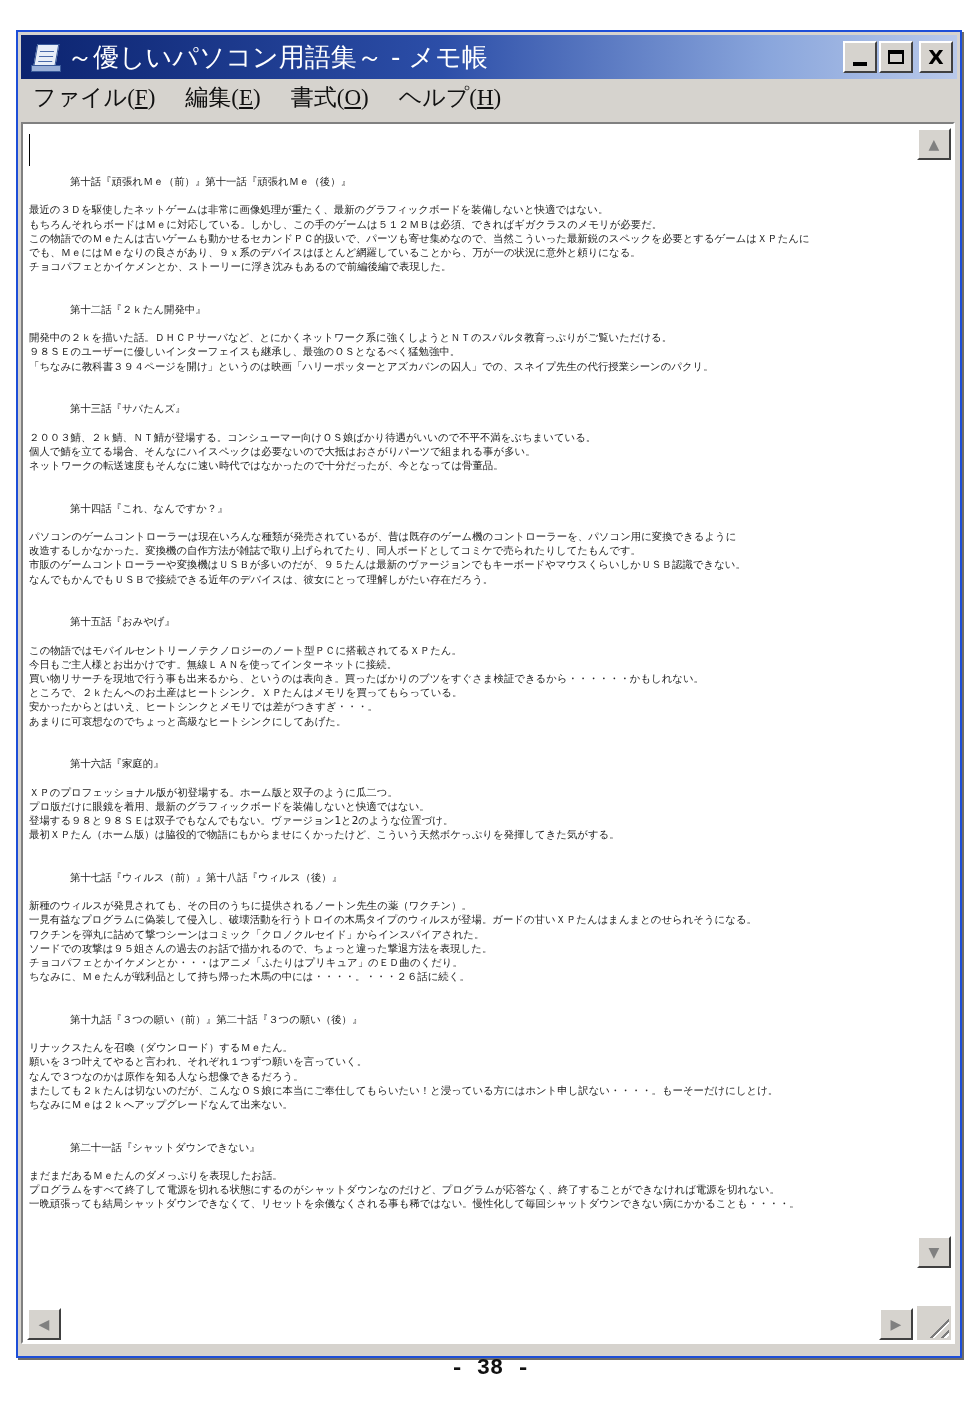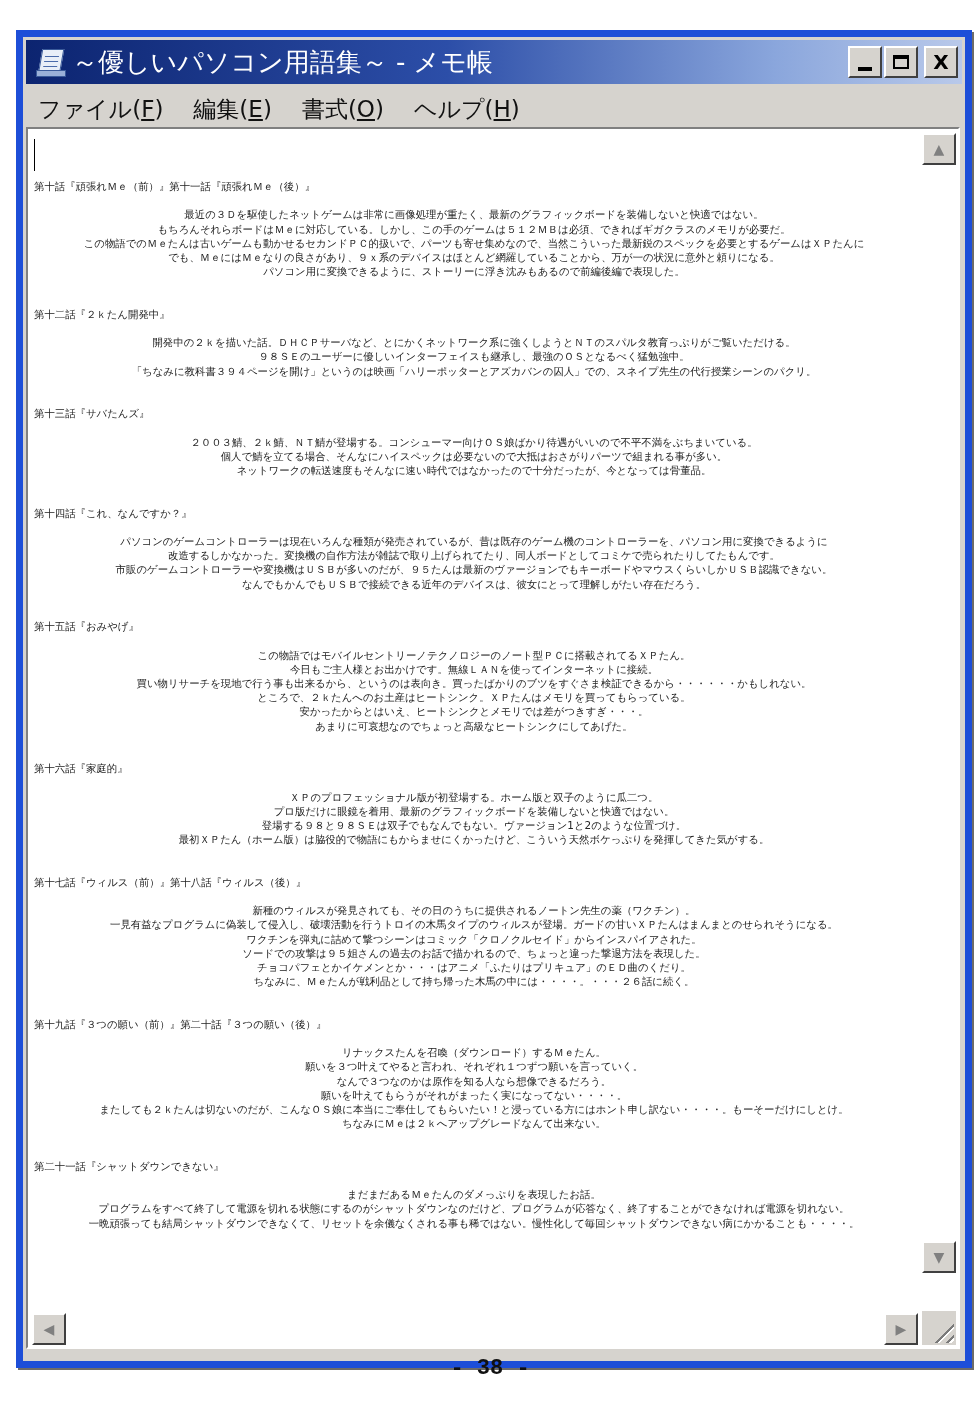--- a/index.html
+++ b/index.html
@@ -1,19 +1,19 @@
 <!DOCTYPE html>
 <html><head>
 <meta charset="utf-8">
 <style>
   html, body { margin: 0; padding: 0; background: #ffffff; }
   body { width: 980px; height: 1408px; position: relative; overflow: hidden; font-family: "DejaVu Sans", sans-serif; }
   .window {
     position: absolute; left: 16px; top: 30px; width: 942px; height: 1324px;
-    background: #d6d3ce; border: 7px solid #1d4ed8;
+    background: #d6d3ce; border: 2px solid #1d4ed8;
     box-shadow: 2px 2px 0 #6e6c68;
   }
   .titlebar {
     position: absolute; left: 3px; top: 3px; right: 3px; height: 44px;
     background: linear-gradient(to right, #0c2470 0%, #2c4ea8 45%, #8aa6dc 80%, #b9c9ea 100%);
     display: flex; align-items: center;
   }
   .app-icon {
     width: 30px; height: 30px; margin-left: 10px; position: relative;
   }
@@ -27,38 +27,38 @@
     border-top: 2px solid #ffffff; border-left: 2px solid #ffffff;
     border-right: 2px solid #404040; border-bottom: 2px solid #404040;
     box-sizing: border-box; display: flex; align-items: center; justify-content: center;
     font-family: "DejaVu Sans", sans-serif; font-weight: bold; font-size: 20px; color: #000;
   }
   .tbtn .min-glyph { width: 14px; height: 4px; background: #000; margin-top: 14px; }
   .tbtn .max-glyph { width: 16px; height: 14px; border: 2px solid #000; border-top-width: 4px; box-sizing: border-box; }
   .tbtn.close { margin-left: 4px; }
   .menubar {
     position: absolute; left: 3px; top: 50px; right: 3px; height: 38px;
-    display: flex; align-items: flex-end; font-size: 23px; color: #111;
+    display: flex; align-items: flex-start; font-size: 23px; color: #111; font-family: Liberation Serif, serif;
   }
   .menu-item { margin-left: 12px; margin-right: 18px; white-space: nowrap; }
   .menu-item .acc { text-decoration: underline; }
   .editor {
     position: absolute; left: 3px; top: 90px; width: 934px; height: 1222px;
     background: #ffffff;
     border-top: 2px solid #808080; border-left: 2px solid #808080;
     border-right: 2px solid #ffffff; border-bottom: 2px solid #ffffff;
     box-sizing: border-box;
   }
   .caret { position: absolute; left: 6px; top: 10px; width: 1px; height: 32px; background: #000; }
   .text-area {
     position: absolute; left: 6px; top: 50px; width: 880px;
     font-family: "DejaVu Sans", sans-serif; font-size: 10.4px; line-height: 14.2px; color: #222;
   }
-  .para { white-space: pre; text-align: center; }
-  .heading { white-space: pre; }
+  .para { white-space: pre; }
+  .heading { white-space: pre; margin-left: 41px; }
   .gap1 { height: 14.2px; }
   .gap3 { height: 28.4px; }
   .sbtn {
     position: absolute; width: 34px; height: 32px; background: #d6d3ce;
     border-top: 2px solid #ffffff; border-left: 2px solid #ffffff;
     border-right: 2px solid #404040; border-bottom: 2px solid #404040;
     box-sizing: border-box; display: flex; align-items: center; justify-content: center;
     color: #808080; font-size: 14px;
   }
   .up { right: 2px; top: 4px; }
@@ -109,21 +109,21 @@
 
   <div class="editor">
     <div class="caret"></div>
     <div class="text-area" id="text-area">
         <div class="heading">第十話『頑張れＭｅ（前）』第十一話『頑張れＭｅ（後）』</div>
         <div class="gap1"></div>
         <div class="para">最近の３Ｄを駆使したネットゲームは非常に画像処理が重たく、最新のグラフィックボードを装備しないと快適ではない。</div>
         <div class="para">もちろんそれらボードはＭｅに対応している。しかし、この手のゲームは５１２ＭＢは必須、できればギガクラスのメモリが必要だ。</div>
         <div class="para">この物語でのＭｅたんは古いゲームも動かせるセカンドＰＣ的扱いで、パーツも寄せ集めなので、当然こういった最新鋭のスペックを必要とするゲームはＸＰたんに</div>
         <div class="para">でも、ＭｅにはＭｅなりの良さがあり、９ｘ系のデバイスはほとんど網羅していることから、万が一の状況に意外と頼りになる。</div>
-        <div class="para">パソコン用に変換できるように、ストーリーに浮き沈みもあるので前編後編で表現した。</div>
+        <div class="para">チョコパフェとかイケメンとか、ストーリーに浮き沈みもあるので前編後編で表現した。</div>
         <div class="gap3"></div>
         <div class="heading">第十二話『２ｋたん開発中』</div>
         <div class="gap1"></div>
         <div class="para">開発中の２ｋを描いた話。ＤＨＣＰサーバなど、とにかくネットワーク系に強くしようとＮＴのスパルタ教育っぷりがご覧いただける。</div>
         <div class="para">９８ＳＥのユーザーに優しいインターフェイスも継承し、最強のＯＳとなるべく猛勉強中。</div>
         <div class="para">「ちなみに教科書３９４ページを開け」というのは映画「ハリーポッターとアズカバンの囚人」での、スネイプ先生の代行授業シーンのパクリ。</div>
         <div class="gap3"></div>
         <div class="heading">第十三話『サバたんズ』</div>
         <div class="gap1"></div>
         <div class="para">２００３鯖、２ｋ鯖、ＮＴ鯖が登場する。コンシューマー向けＯＳ娘ばかり待遇がいいので不平不満をぶちまいている。</div>
@@ -160,21 +160,20 @@
         <div class="para">ワクチンを弾丸に詰めて撃つシーンはコミック「クロノクルセイド」からインスパイアされた。</div>
         <div class="para">ソードでの攻撃は９５姐さんの過去のお話で描かれるので、ちょっと違った撃退方法を表現した。</div>
         <div class="para">チョコパフェとかイケメンとか・・・はアニメ「ふたりはプリキュア」のＥＤ曲のくだり。</div>
         <div class="para">ちなみに、Ｍｅたんが戦利品として持ち帰った木馬の中には・・・・。・・・２６話に続く。</div>
         <div class="gap3"></div>
         <div class="heading">第十九話『３つの願い（前）』第二十話『３つの願い（後）』</div>
         <div class="gap1"></div>
         <div class="para">リナックスたんを召喚（ダウンロード）するＭｅたん。</div>
         <div class="para">願いを３つ叶えてやると言われ、それぞれ１つずつ願いを言っていく。</div>
         <div class="para">なんで３つなのかは原作を知る人なら想像できるだろう。</div>
-        <div class="para">願いを叶えてもらうがそれがまったく実になってない・・・・。</div>
         <div class="para">またしても２ｋたんは切ないのだが、こんなＯＳ娘に本当にご奉仕してもらいたい！と浸っている方にはホント申し訳ない・・・・。もーそーだけにしとけ。</div>
         <div class="para">ちなみにＭｅは２ｋへアップグレードなんて出来ない。</div>
         <div class="gap3"></div>
         <div class="heading">第二十一話『シャットダウンできない』</div>
         <div class="gap1"></div>
         <div class="para">まだまだあるＭｅたんのダメっぷりを表現したお話。</div>
         <div class="para">プログラムをすべて終了して電源を切れる状態にするのがシャットダウンなのだけど、プログラムが応答なく、終了することができなければ電源を切れない。</div>
         <div class="para">一晩頑張っても結局シャットダウンできなくて、リセットを余儀なくされる事も稀ではない。慢性化して毎回シャットダウンできない病にかかることも・・・・。</div>
       </div>
 

